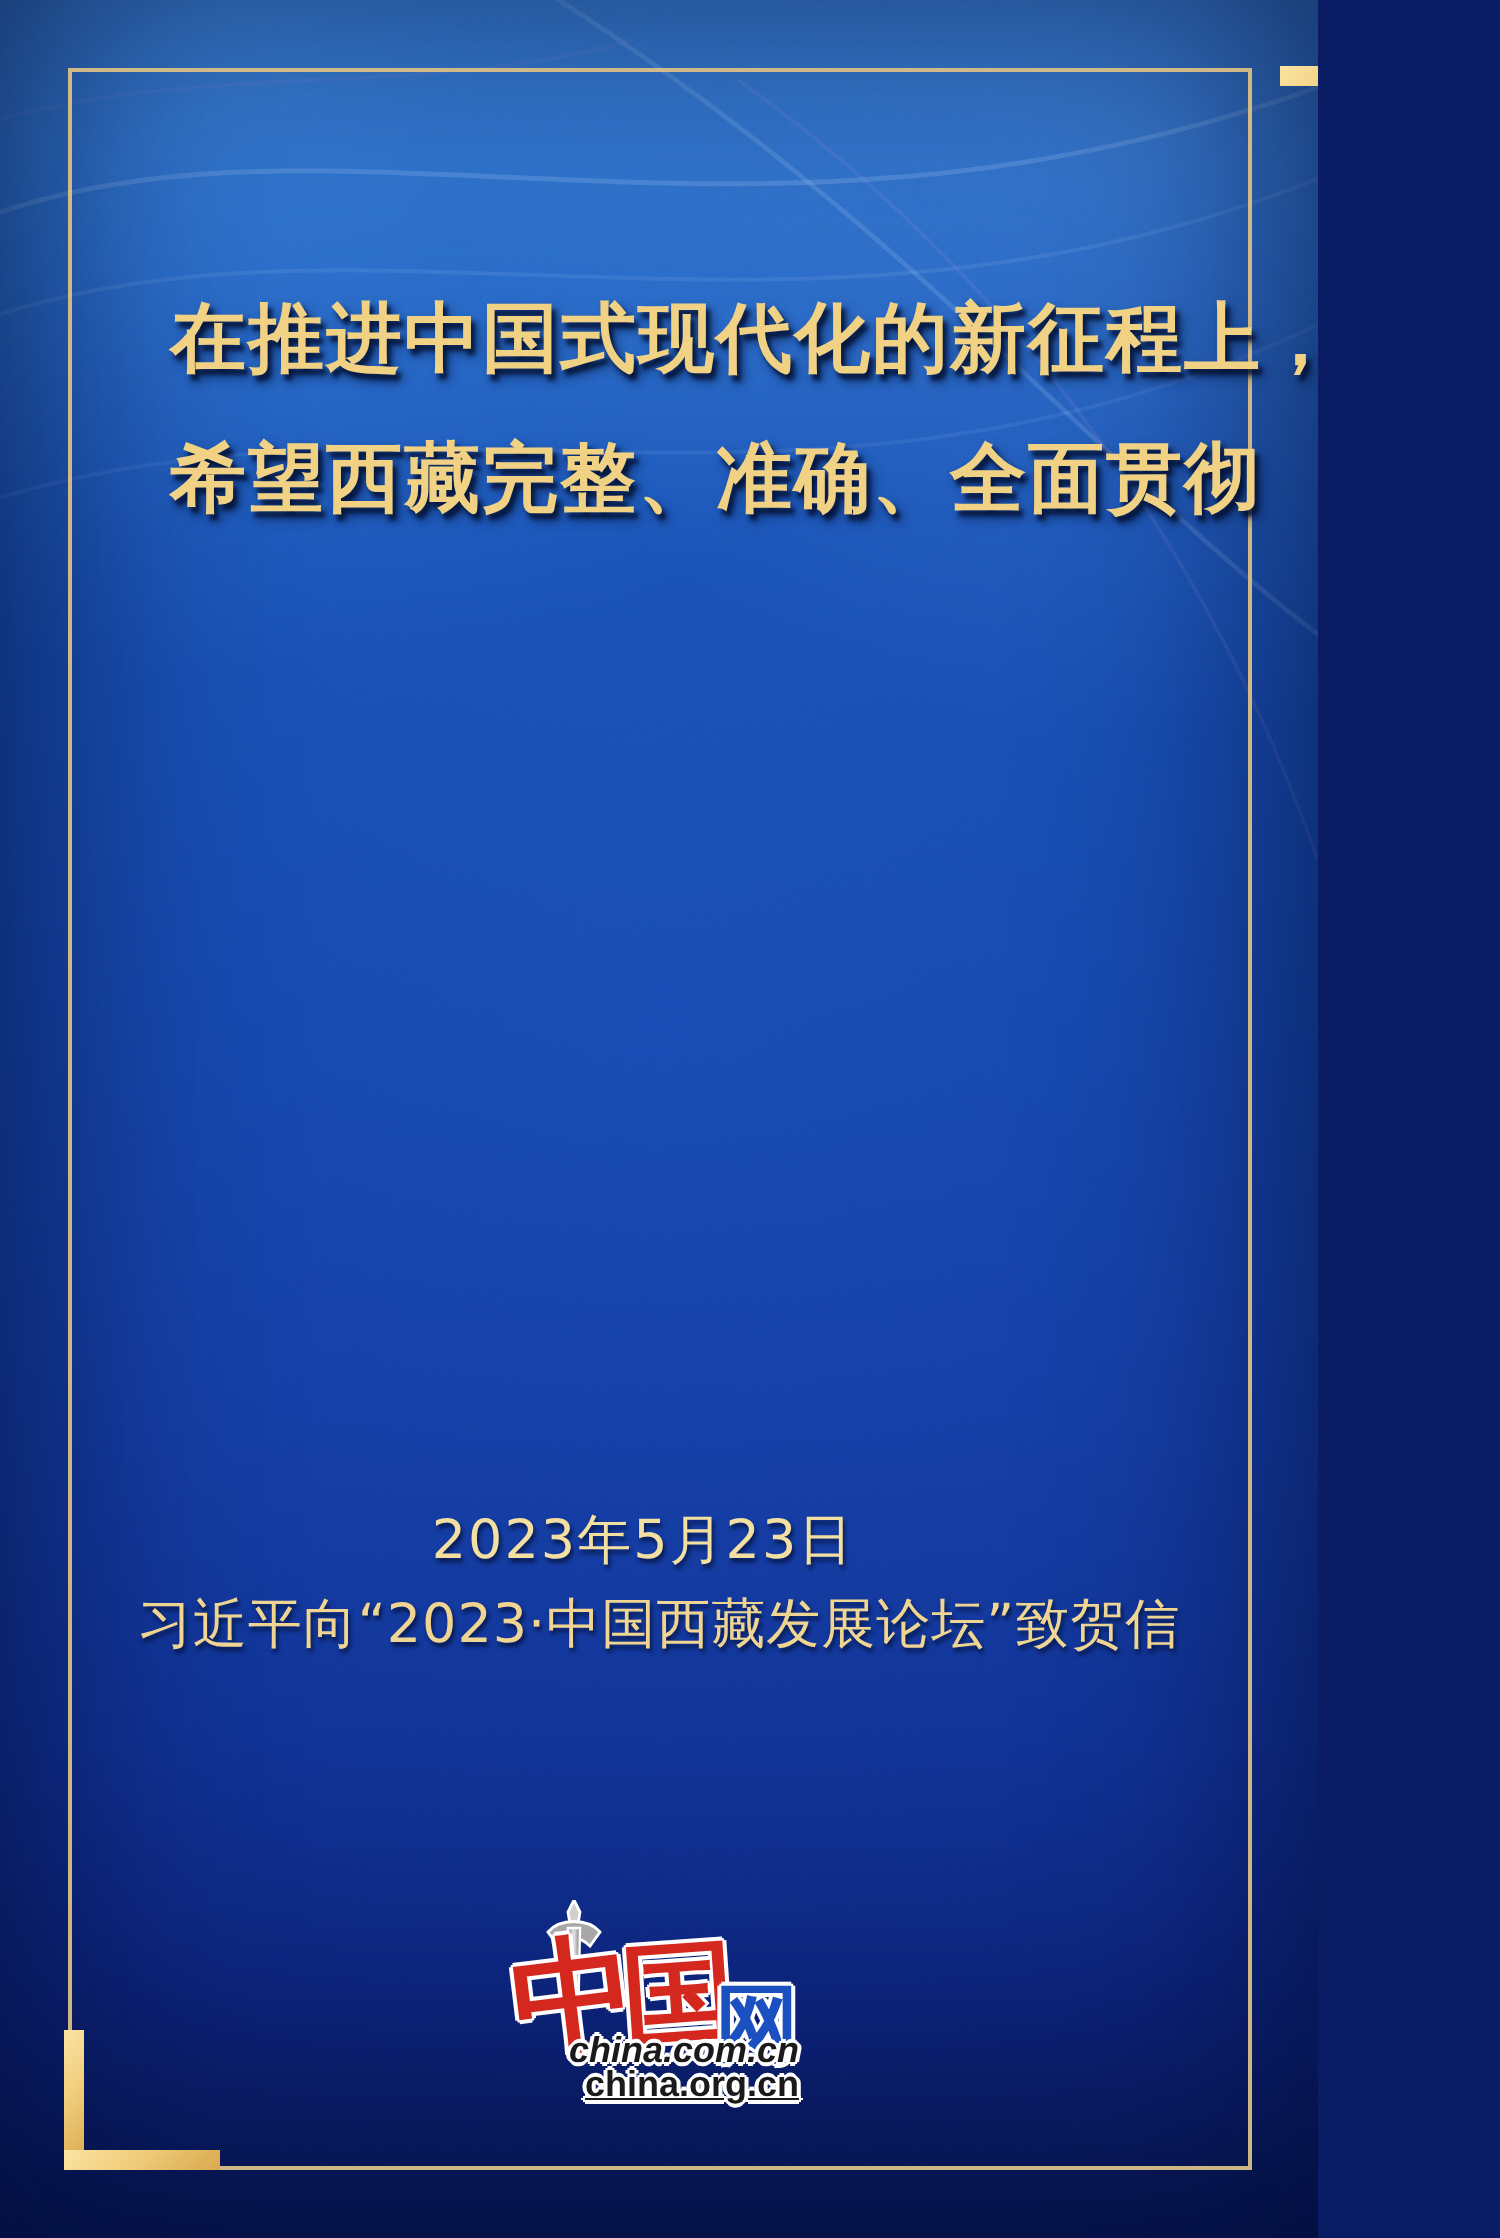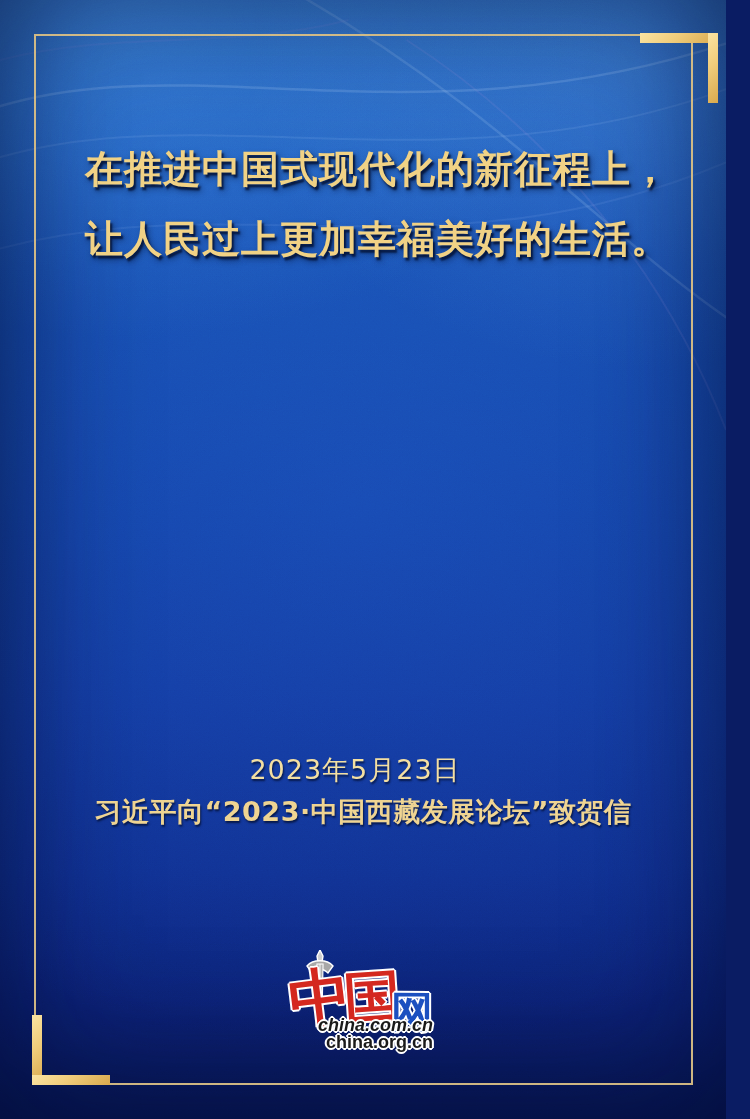--- a/index.html
+++ b/index.html
@@ -1,21 +1,21 @@
 <!DOCTYPE html>
 <html><head>
 <meta charset="utf-8">
 <style>
   * { margin: 0; padding: 0; box-sizing: border-box; }
   html, body { background: #0a1c63; }
   body { font-family: "DejaVu Sans", "Liberation Sans", sans-serif; }
 
   .poster {
     position: relative;
-    width: 726px;
+    width: 659px;
     height: 1119px;
     overflow: hidden;
     background:
       radial-gradient(120% 55% at 18% 0%, rgba(95,170,255,0.32), rgba(95,170,255,0) 55%),
       radial-gradient(90% 45% at 88% 6%, rgba(130,185,255,0.20), rgba(130,185,255,0) 60%),
       radial-gradient(140% 70% at 50% 45%, rgba(40,100,220,0.25), rgba(40,100,220,0) 70%),
       linear-gradient(180deg, #2a6fc6 0%, #2163c0 9%, #1750b1 24%, #1343a7 46%,
                       #12399e 63%, #0f2f90 78%, #0c2379 90%, #0a1c63 100%);
   }
   .vignette {
@@ -48,21 +48,21 @@
   .quote-line { height: 70px; line-height: 70px; white-space: nowrap; }
 
   .date-line {
     position: absolute; left: 0; right: 16px; top: 752px;
     text-align: center; font-size: 27px; font-weight: 500;
     color: #f3dfa2; letter-spacing: 1px;
     text-shadow: 1px 2px 2px rgba(3,14,46,0.75);
   }
   .attribution-line {
     position: absolute; left: 0; right: 0; top: 794px;
-    text-align: center; font-size: 27px; font-weight: 700;
+    text-align: center; font-size: 27px; font-weight: 400;
     color: #efd492; letter-spacing: 0.5px;
     text-shadow: 1px 2px 2px rgba(3,14,46,0.75);
   }
 
   
   .logo { position: absolute; left: 50%; top: 948px; width: 140px; height: 105px; margin-left: -72px; }
   .outline-white {
     text-shadow:
       -2px 0 0 #fff, 2px 0 0 #fff, 0 -2px 0 #fff, 0 2px 0 #fff,
       -1px -1px 0 #fff, 1px -1px 0 #fff, -1px 1px 0 #fff, 1px 1px 0 #fff;
@@ -71,21 +71,21 @@
                 color: #d4281f; transform: rotate(-7deg); }
   .logo-guo   { position: absolute; left: 53px; top: 12px; font-size: 57px; font-weight: 700;
                 color: #d4281f; transform: rotate(-4deg); }
   .logo-wang  { position: absolute; left: 100px; top: 36px; font-size: 42px; font-weight: 700;
                 color: #1b50c0; }
   .logo-sword { position: absolute; left: 14px; top: 2px; }
   .logo-url { position: absolute; left: 0; width: 142px; text-align: right;
               font-family: "Liberation Sans", sans-serif; font-weight: 700;
               font-size: 18px; color: #1a1a1a; letter-spacing: 0; line-height: 17px; }
   .url-1 { top: 69px; font-style: italic; }
-  .url-2 { top: 86px; }
+  .url-2 { top: 86px; text-decoration: underline; }
 </style>
 </head>
 <body>
 
 <div class="poster">
 
   <svg class="bg-svg" viewBox="0 0 750 1119" preserveAspectRatio="none" aria-hidden="true">
     <path d="M -40 120 C 180 30, 430 160, 790 30" fill="none" stroke="rgba(180,215,255,0.20)" stroke-width="2.5"></path>
     <path d="M -40 170 C 200 80, 470 210, 800 70" fill="none" stroke="rgba(170,205,255,0.12)" stroke-width="2"></path>
     <path d="M -40 260 C 240 170, 470 300, 800 140" fill="none" stroke="rgba(170,200,255,0.10)" stroke-width="2"></path>
@@ -108,21 +108,21 @@
   <div class="vignette"></div>
 
   <div class="frame"></div>
   <div class="bracket-bar tr-h"></div>
   <div class="bracket-bar tr-v"></div>
   <div class="bracket-bar bl-v"></div>
   <div class="bracket-bar bl-h"></div>
 
   <div class="quote">
     <div class="quote-line">在推进中国式现代化的新征程上，</div>
-    <div class="quote-line">让人民过上更加幸福美好的生活。</div>
+    <div class="quote-line">希望西藏完整、准确、全面贯彻</div>
   </div>
 
   <div class="date-line">2023年5月23日</div>
   <div class="attribution-line">习近平向“2023·中国西藏发展论坛”致贺信</div>
 
   <div class="logo">
     <svg class="logo-sword" width="30" height="86" viewBox="0 0 30 86" aria-hidden="true">
       <defs>
         <linearGradient id="blade" x1="0" y1="0" x2="1" y2="0">
           <stop offset="0" stop-color="#8f8f8f"></stop>

